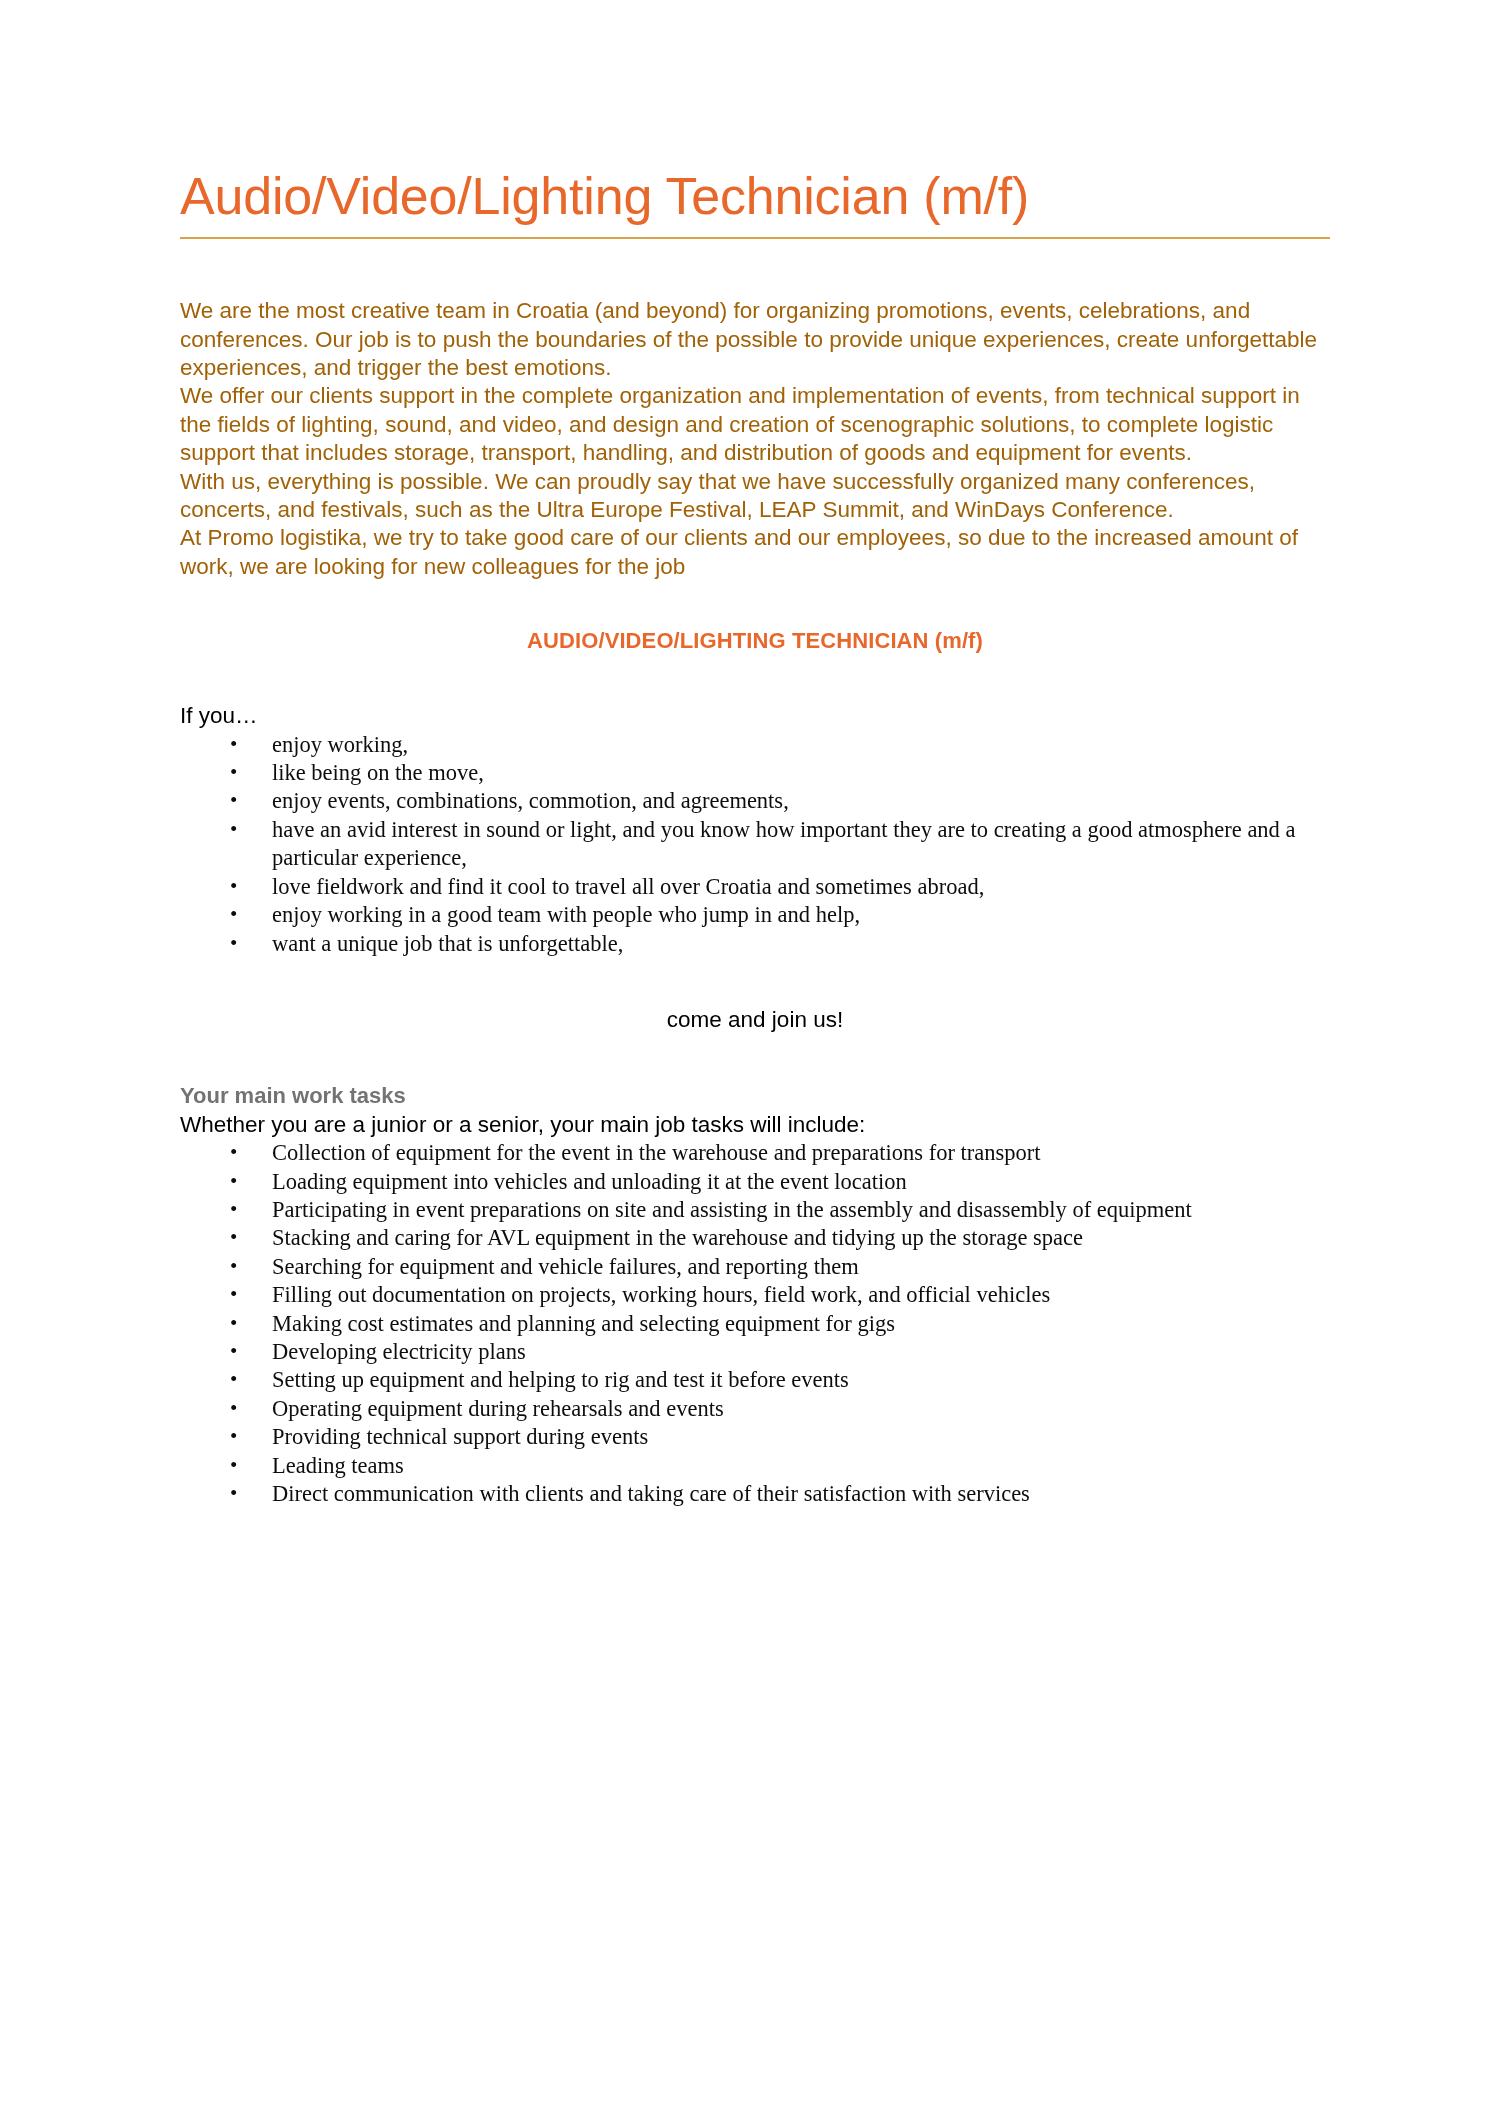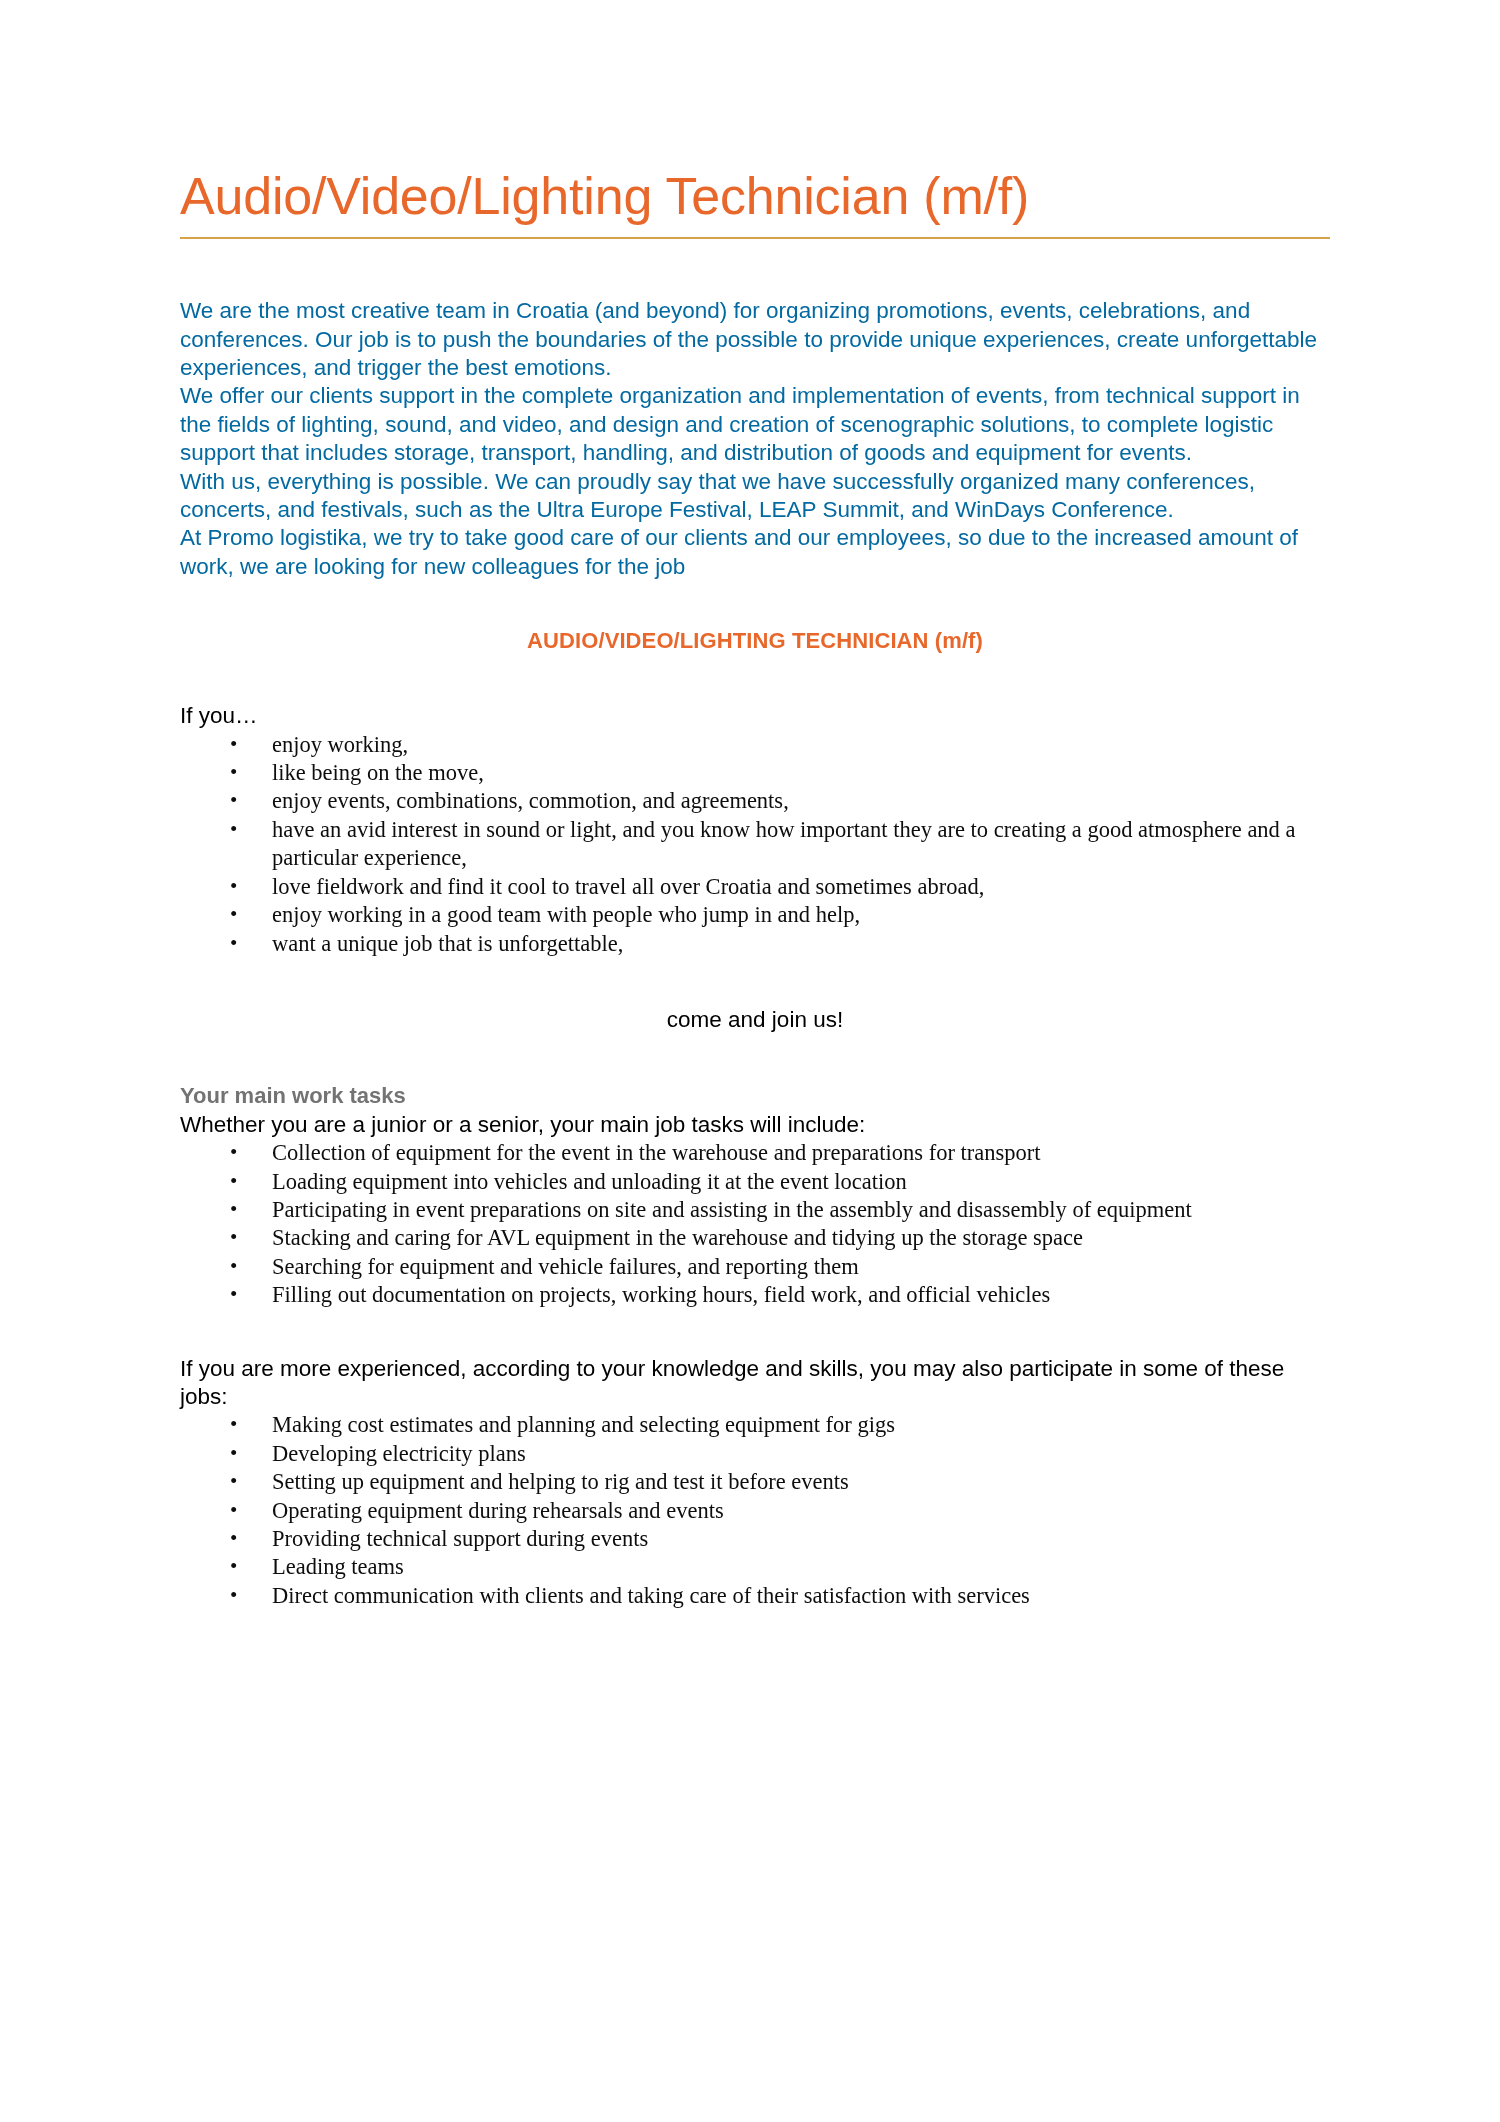--- a/index.html
+++ b/index.html
@@ -51,21 +51,21 @@
     border-top: 2px solid #D8A24A;
   }
 
   
   .para-block {
     margin-top: 58px;
   }
   .para {
     font-size: 22.5px;
     line-height: 28.4px;
-    color: #0369a1;
+    color: #a16207;
     margin: 0;
     text-align: left;
   }
 
   
   .job-heading {
     color: #E8672B;
     font-size: 22px;
     font-weight: bold;
     text-align: center;
@@ -177,21 +177,20 @@
 
     <ul class="bullets tasks">
       <li>Collection of equipment for the event in the warehouse and preparations for transport</li>
       <li>Loading equipment into vehicles and unloading it at the event location</li>
       <li>Participating in event preparations on site and assisting in the assembly and disassembly of equipment</li>
       <li>Stacking and caring for AVL equipment in the warehouse and tidying up the storage space</li>
       <li>Searching for equipment and vehicle failures, and reporting them</li>
       <li>Filling out documentation on projects, working hours, field work, and official vehicles</li>
     </ul>
 
-    <p class="plain-line gap-para">If you are more experienced, according to your knowledge and skills, you may also participate in some of these jobs:</p>
 
     <ul class="bullets tasks">
       <li>Making cost estimates and planning and selecting equipment for gigs</li>
       <li>Developing electricity plans</li>
       <li>Setting up equipment and helping to rig and test it before events</li>
       <li>Operating equipment during rehearsals and events</li>
       <li>Providing technical support during events</li>
       <li>Leading teams</li>
       <li>Direct communication with clients and taking care of their satisfaction with services</li>
     </ul>

